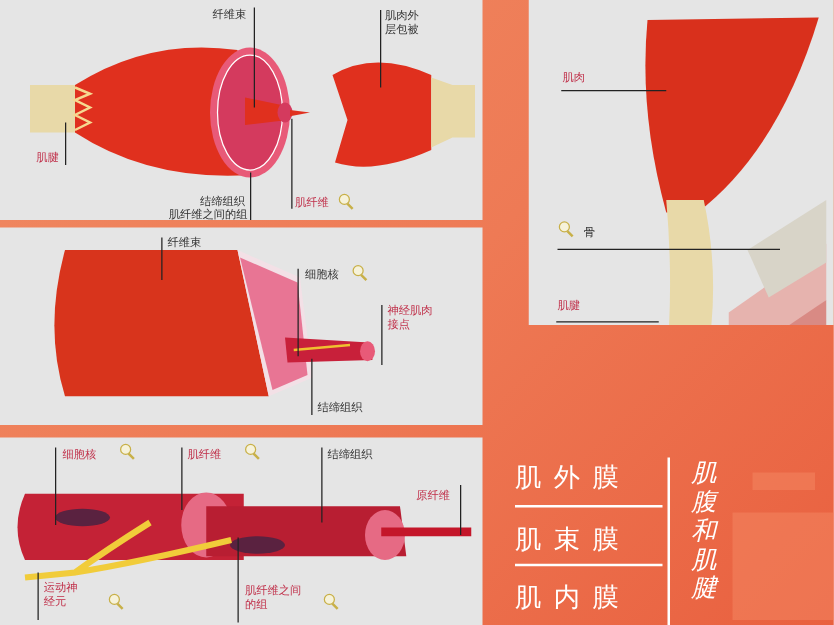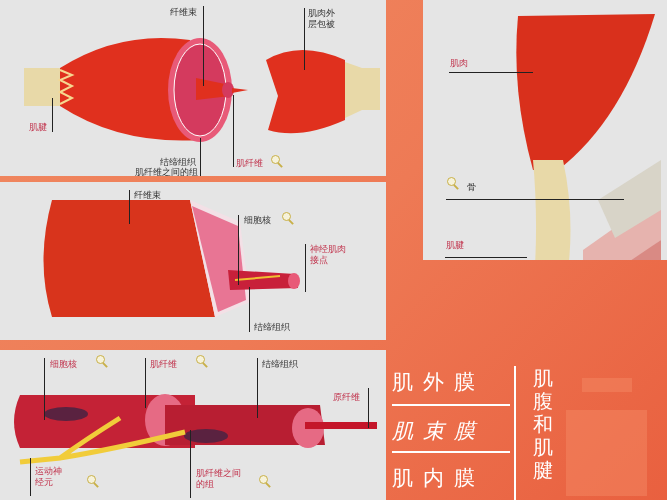--- a/index.html
+++ b/index.html
@@ -7,21 +7,21 @@
     background:linear-gradient(135deg,#f08a62 0%,#ee7a55 50%,#e9603f 100%);
     font-family:"DejaVu Sans","Liberation Sans",sans-serif;}
   .panel{position:absolute;background:#e5e5e5;overflow:hidden;}
   .lbl{position:absolute;font-size:9px;line-height:11px;color:#333;white-space:nowrap;}
   .lbl.red{color:#c0304a;}
   .vline{position:absolute;width:1px;background:#222;}
   .hline{position:absolute;height:1px;background:#222;}
   .mag{position:absolute;width:9px;height:9px;border:1.5px solid #c8b048;border-radius:50%;box-sizing:border-box;background:#f6f2da;}
   .mag::after{content:"";position:absolute;width:2px;height:6px;background:#c8b048;left:7px;top:6px;transform:rotate(-45deg);}
   .big{position:absolute;color:#fff;font-size:21px;letter-spacing:10px;line-height:24px;white-space:nowrap;}
-  .vert{position:absolute;color:#fff;font-size:20px;line-height:23px;width:22px;text-align:center;word-break:break-all;}
+  .vert{position:absolute;color:#fff;font-size:20px;line-height:23px;width:22px;text-align:center;word-break:break-all;font-style:italic;}
   .sep{position:absolute;background:#fff;}
   .wm{position:absolute;background:#f28560;opacity:.55;}
 </style>
 </head>
 <body>
 
 <div class="panel" style="left:0;top:0;width:386px;height:176px;">
   <svg width="386" height="176" style="position:absolute;left:0;top:0;">
     <rect x="24" y="68" width="38" height="38" fill="#e8d9a8"></rect>
     <path d="M60 68 Q120 30 190 40 L200 140 Q120 145 60 106 Z" fill="#e0301e"></path>
@@ -108,23 +108,23 @@
   <div class="lbl red" style="left:27px;top:58px;">肌肉</div>
   <div class="hline" style="left:26px;top:72px;width:84px;"></div>
   <div class="mag" style="left:24px;top:177px;"></div>
   <div class="lbl" style="left:44px;top:182px;">骨</div>
   <div class="hline" style="left:23px;top:199px;width:178px;"></div>
   <div class="lbl red" style="left:23px;top:240px;">肌腱</div>
   <div class="hline" style="left:22px;top:257px;width:82px;"></div>
   <div class="hline" style="left:0;top:333px;width:107px;"></div>
 </div>
 
-<div style="position:absolute;left:370px;top:350px;width:277px;height:150px;">
+<div style="position:absolute;left:390px;top:350px;width:277px;height:150px;">
   <div class="wm" style="left:212px;top:28px;width:50px;height:14px;"></div>
   <div class="wm" style="left:196px;top:60px;width:81px;height:86px;"></div>
   <div class="big" style="left:22px;top:20px;">肌外膜</div>
   <div class="sep" style="left:22px;top:54px;width:118px;height:2px;"></div>
-  <div class="big" style="left:22px;top:69px;font-style:italic;">肌束膜</div>
+  <div class="big" style="left:22px;top:69px;">肌束膜</div>
   <div class="sep" style="left:22px;top:101px;width:118px;height:2px;"></div>
   <div class="big" style="left:22px;top:116px;text-align:center;">肌内膜</div>
   <div class="sep" style="left:144px;top:16px;width:2px;height:134px;"></div>
   <div class="vert" style="left:162px;top:17px;">肌腹和肌腱</div>
 </div>
 
 </body></html>

